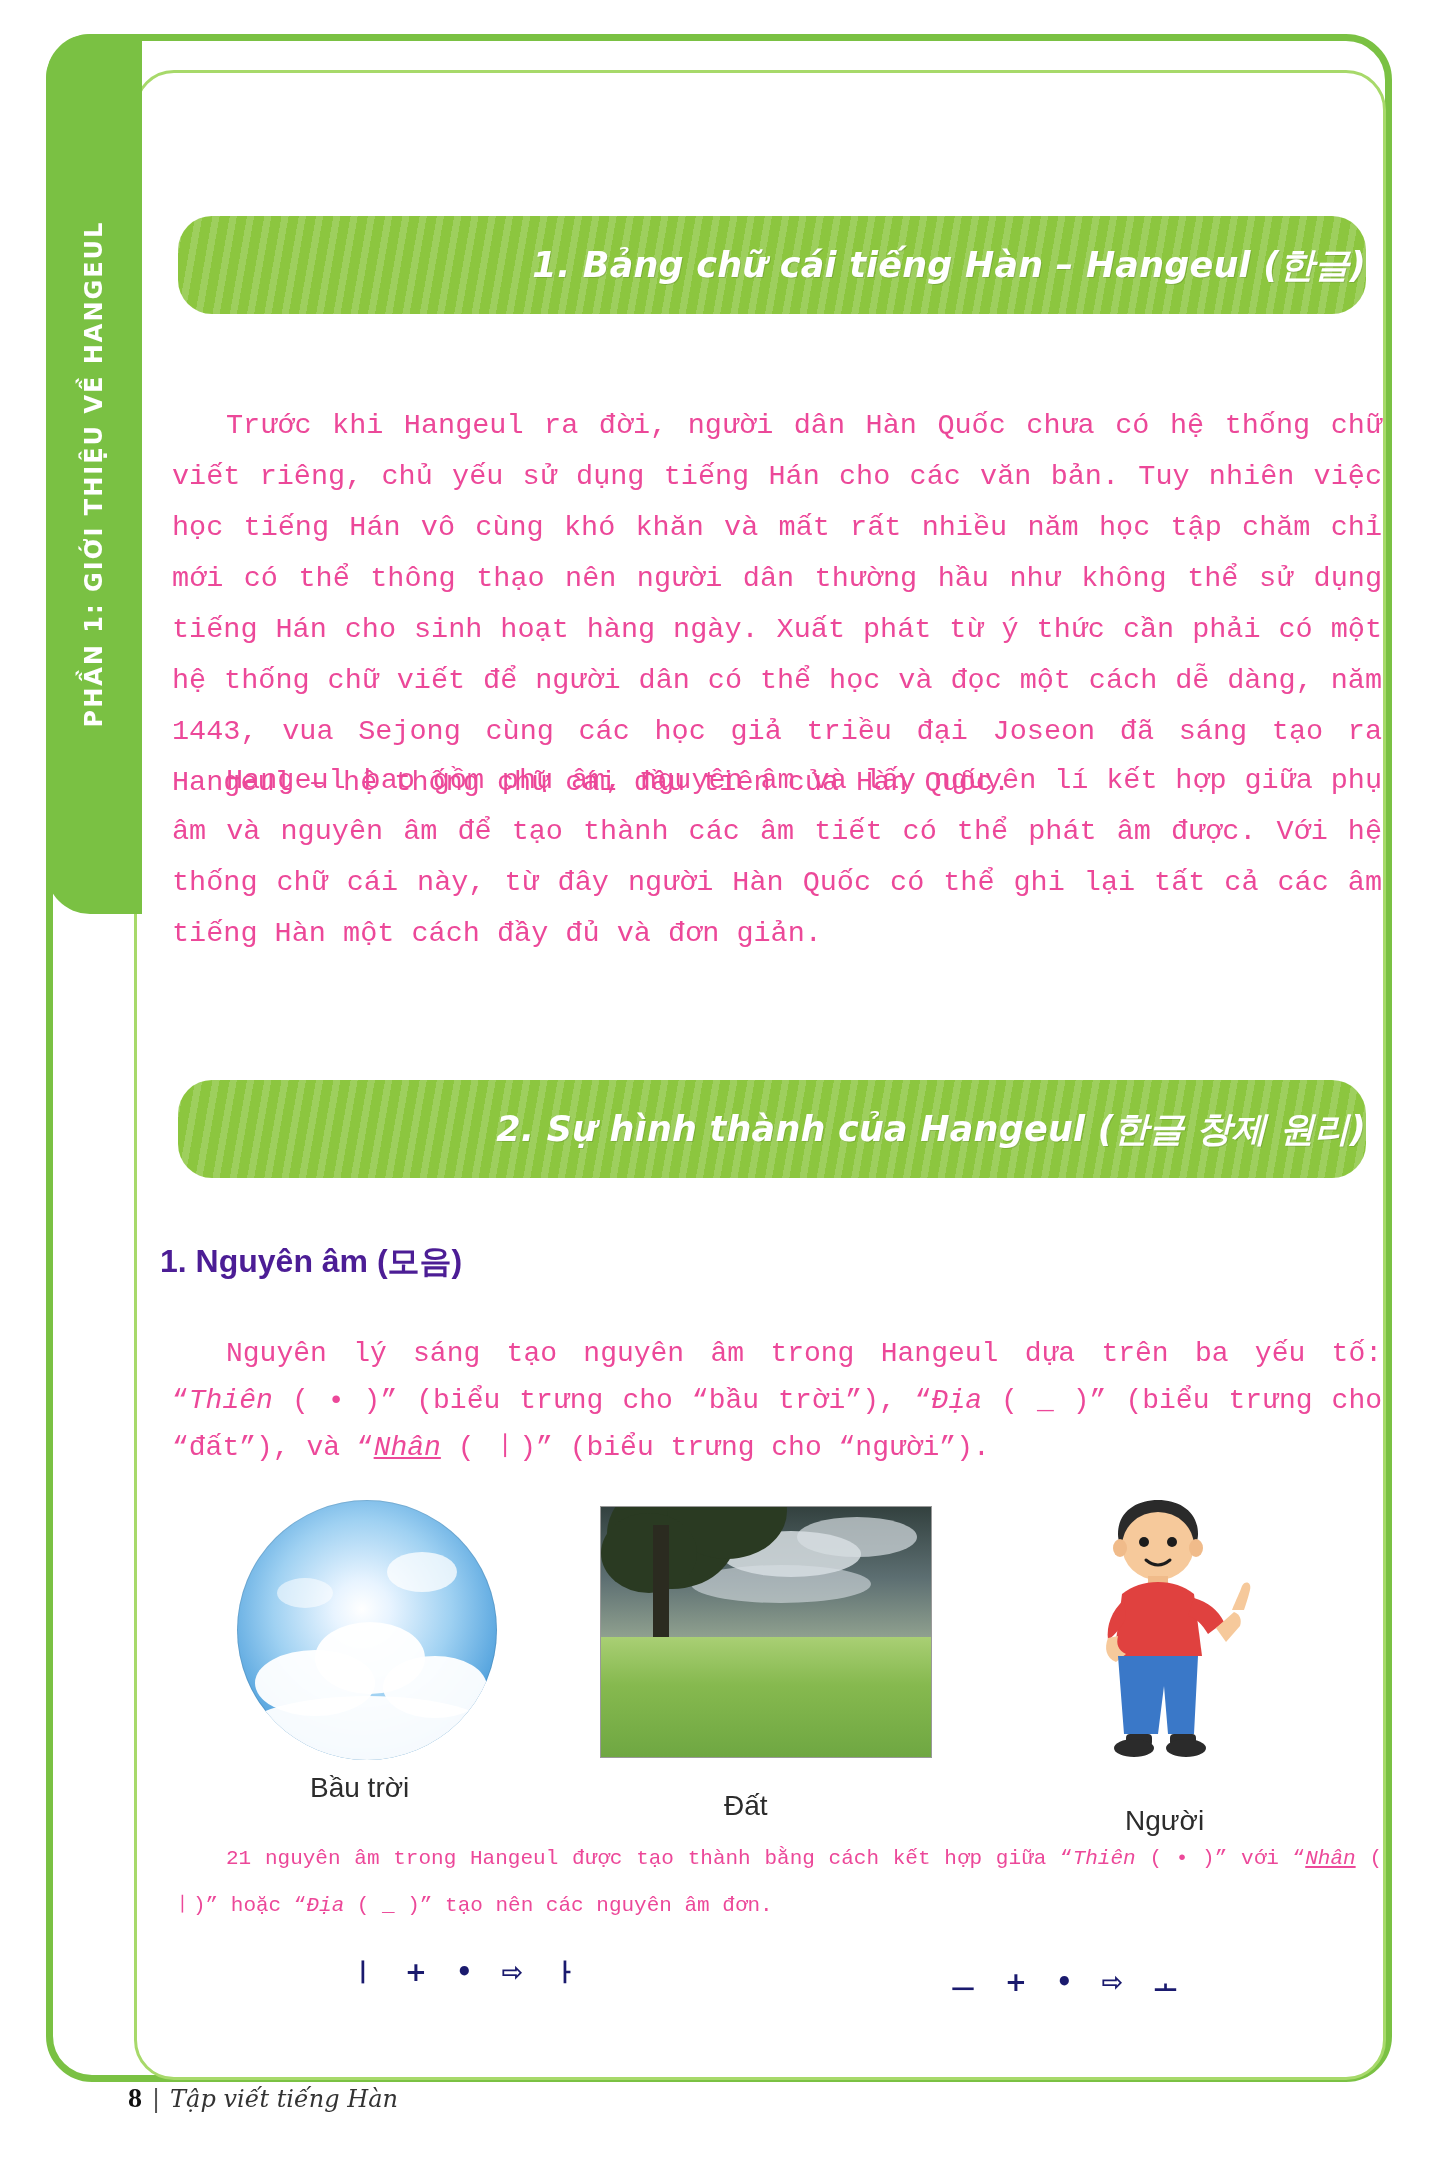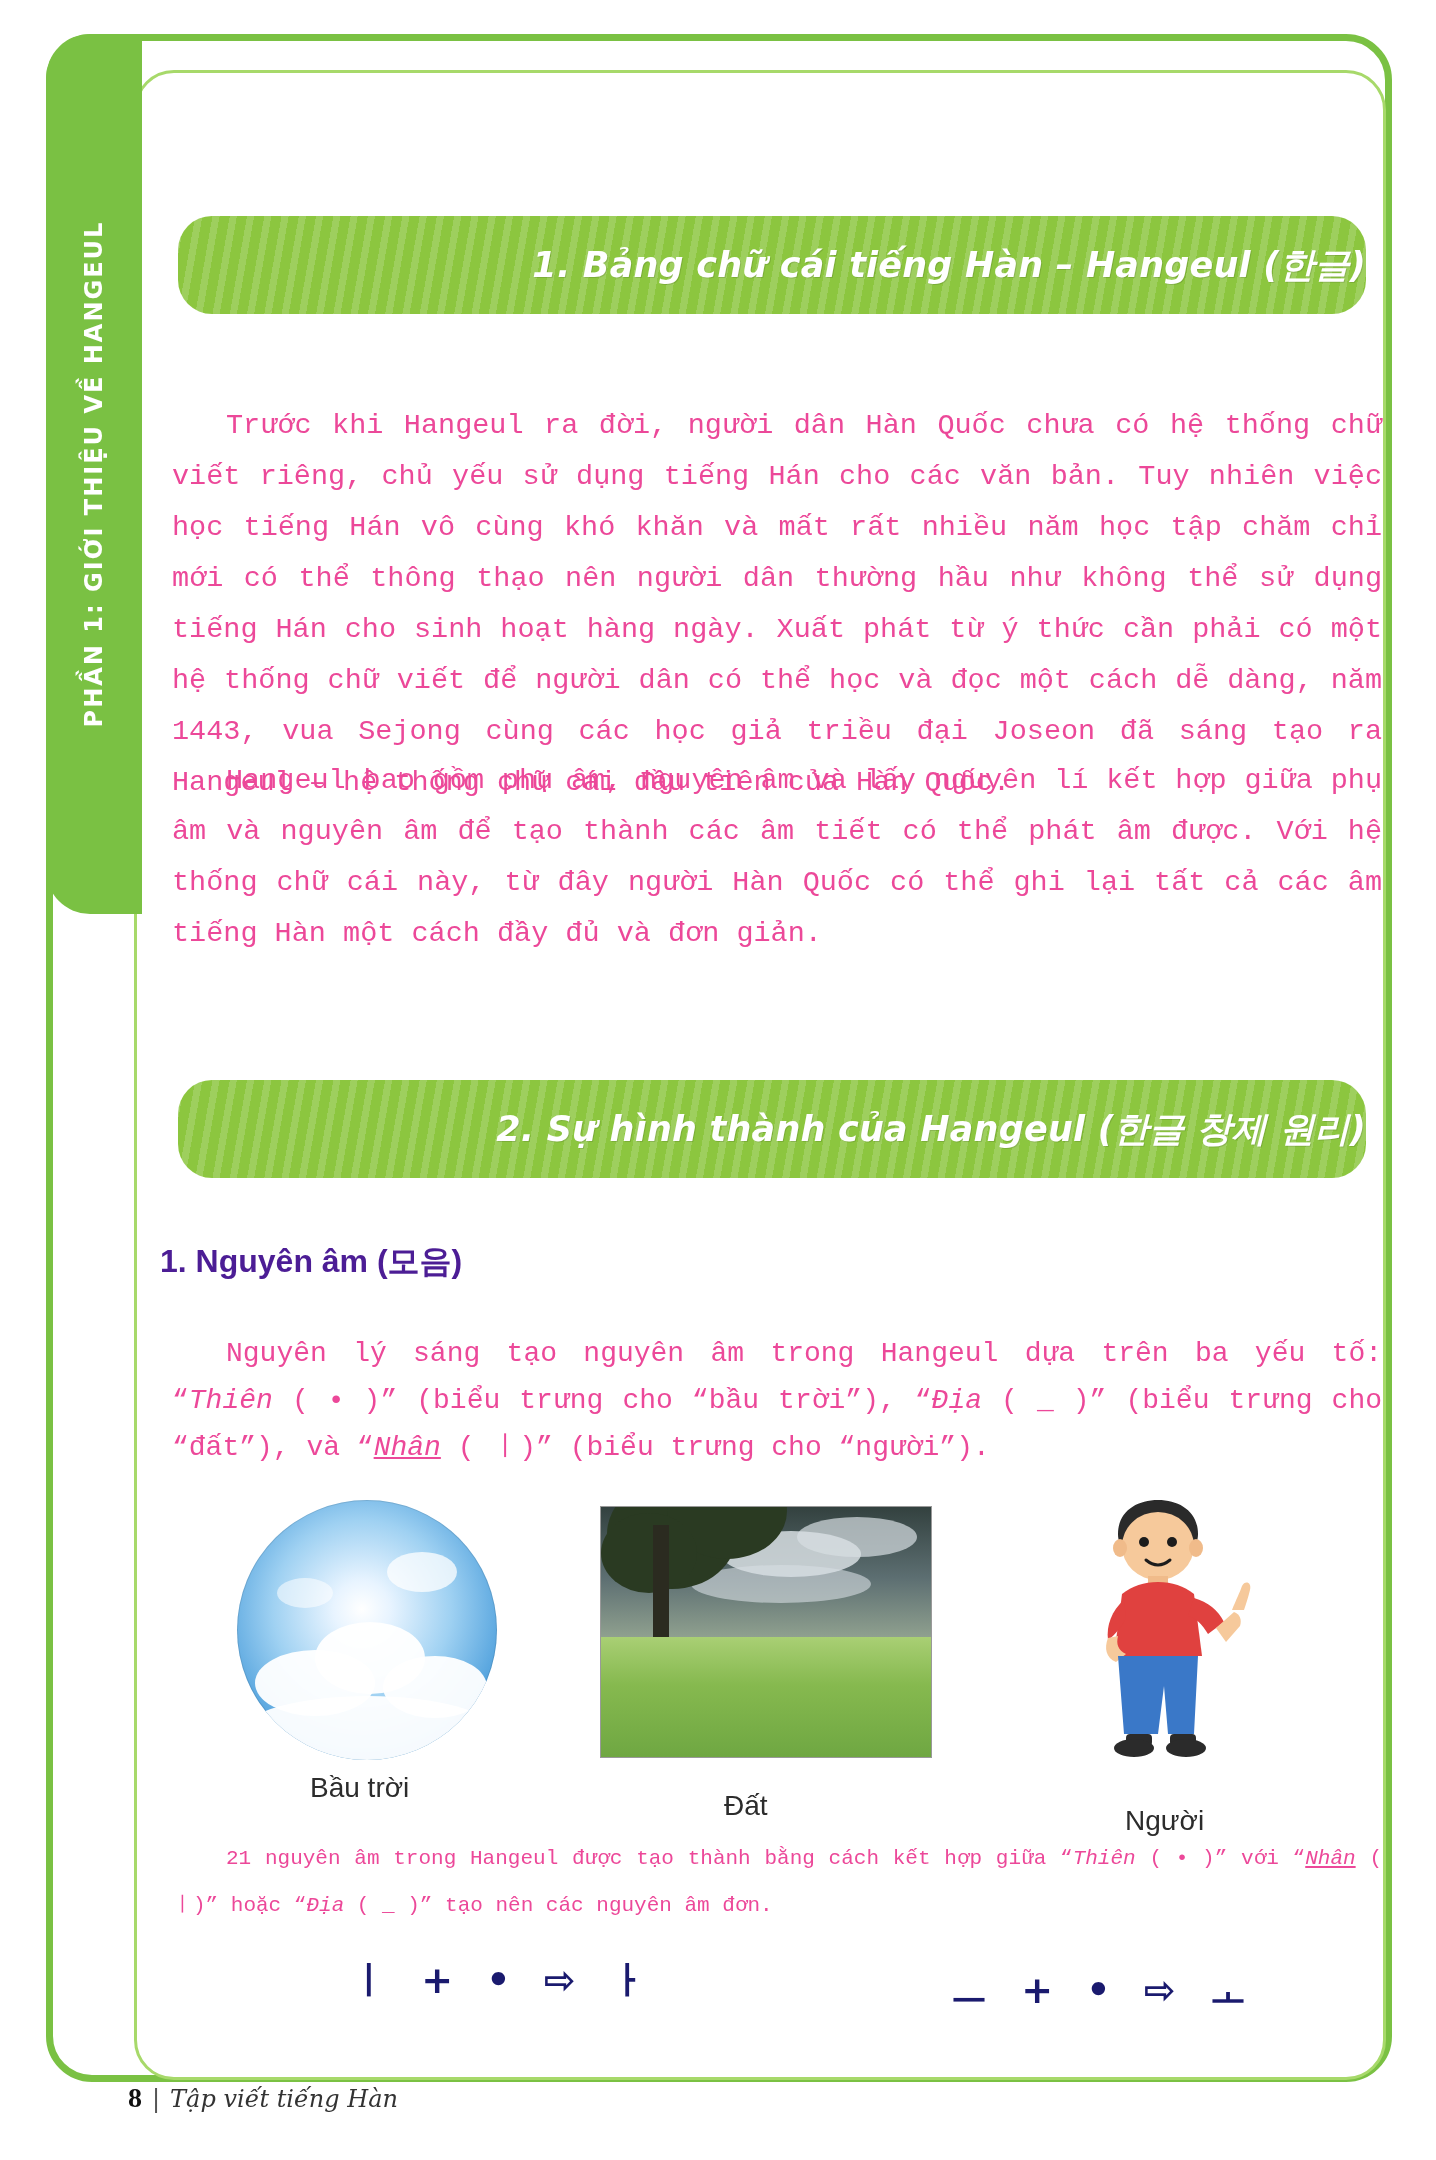--- a/index.html
+++ b/index.html
@@ -184,21 +184,21 @@
   .cap { position: absolute; color: #2c2c2c; font-family: "Liberation Sans", sans-serif; font-size: 28px; }
   #cap1 { left: 310px; top: 1772px; }
   #cap2 { left: 724px; top: 1790px; }
   #cap3 { left: 1125px; top: 1805px; }
 
   
   .formula {
     position: absolute;
     color: #1a1a6e;
     font-family: "DejaVu Sans", sans-serif;
-    font-size: 38px;
+    font-size: 26px;
     font-weight: bold;
     letter-spacing: 10px;
     white-space: nowrap;
   }
   #formula-left { left: 350px; top: 1955px; }
   #formula-right { left: 950px; top: 1965px; }
 
   
   .footer {
     position: absolute;

